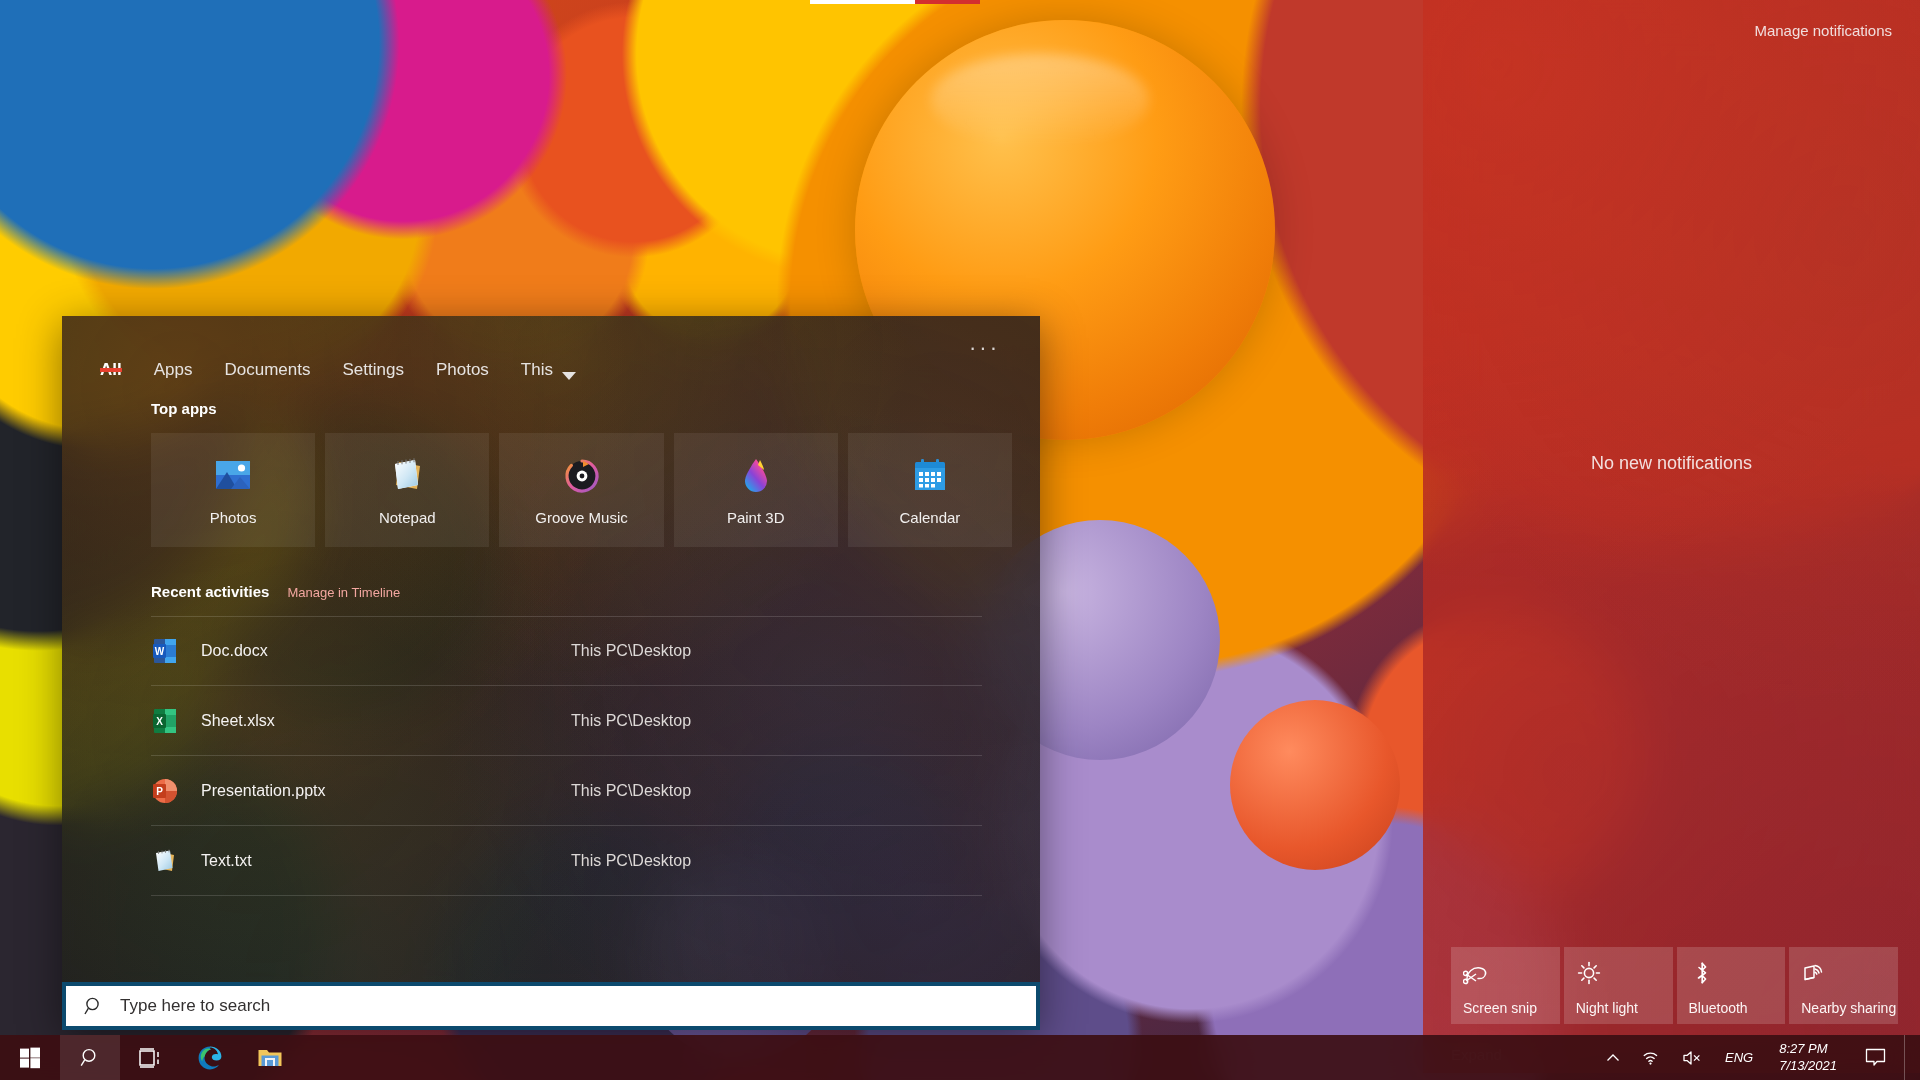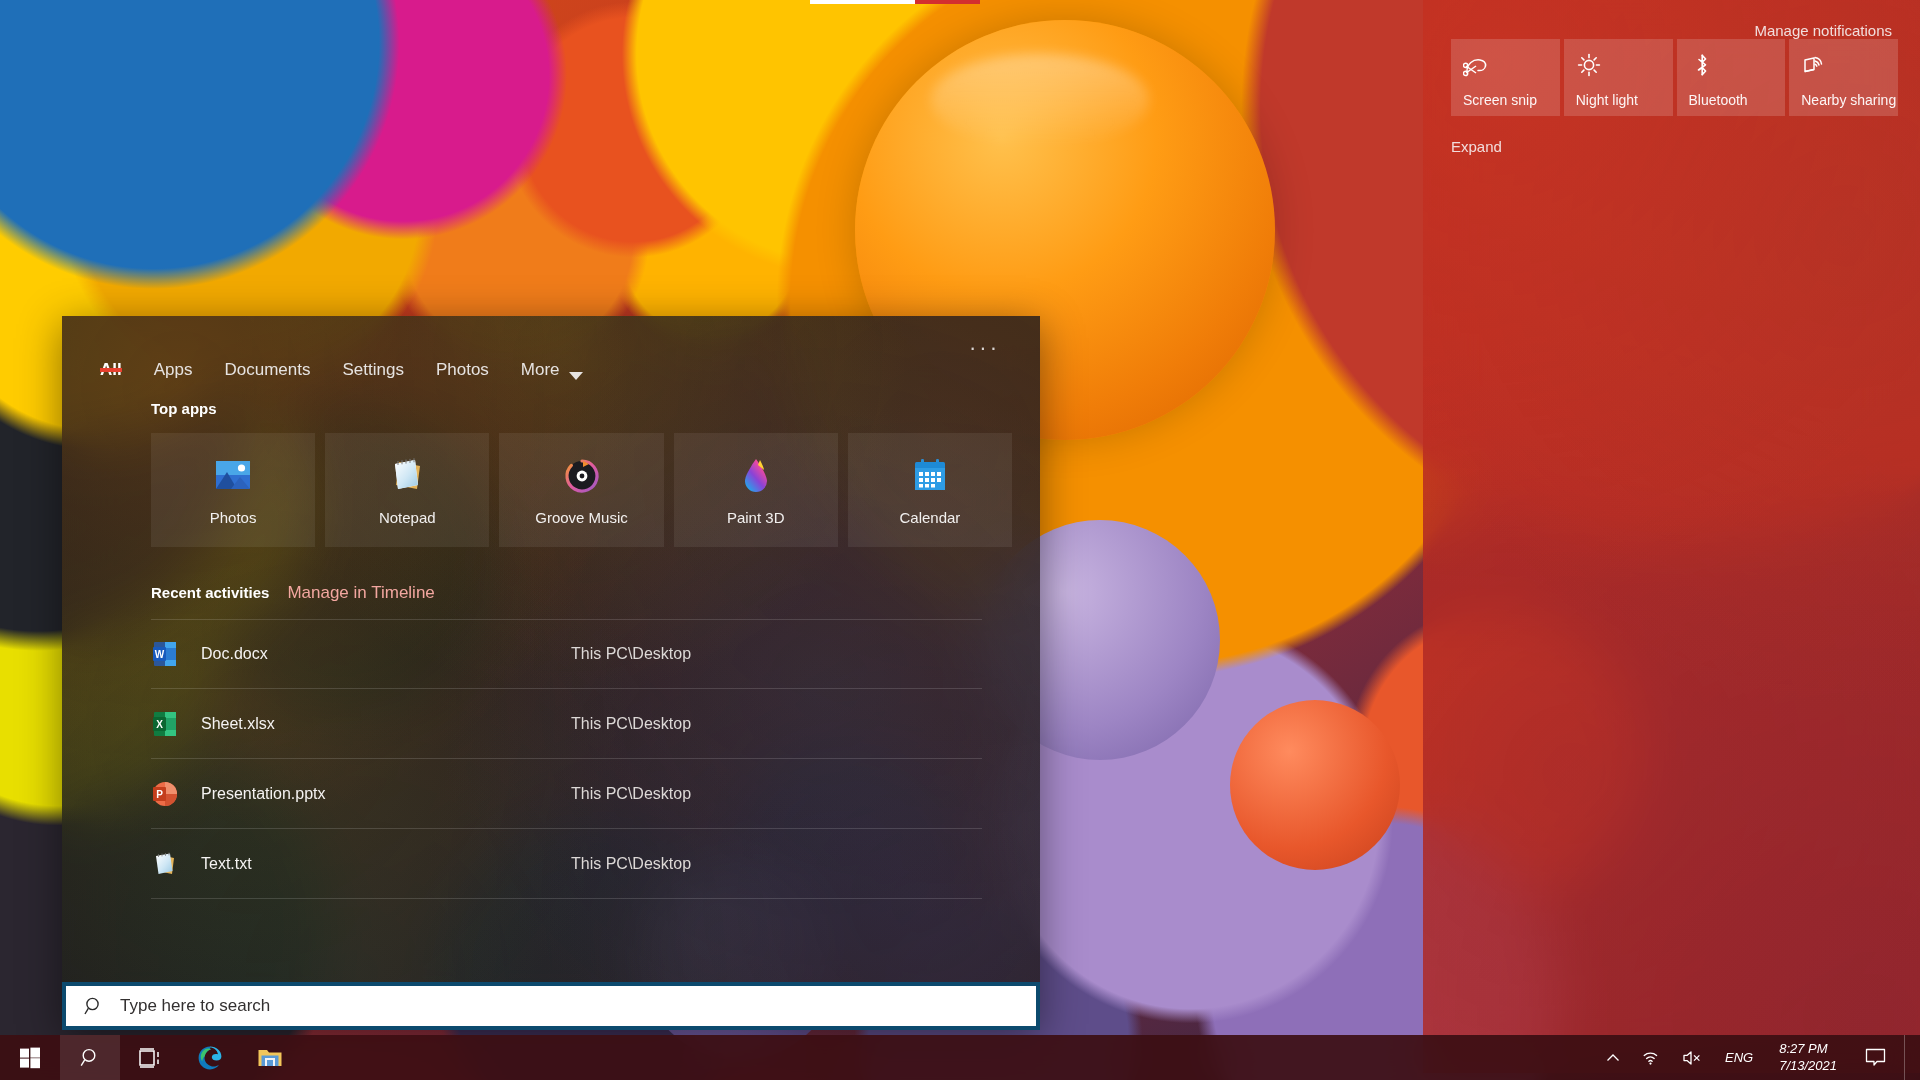--- a/index.html
+++ b/index.html
@@ -129,21 +129,21 @@
   }
 
   
   #panel-body { flex: 1 1 auto; padding: 0 28px; overflow: hidden; }
 
   .section-head {
     display: flex; align-items: baseline; gap: 18px;
     margin: 20px 0 16px 61px;
   }
   .section-title { font-size: 15px; font-weight: bold; color: #ffffff; }
-  .section-link { font-size: 17px; color: #f3a7a0; cursor: default; }
+  .section-link { font-size: 13px; color: #f3a7a0; cursor: default; }
 
   
   #top-apps-row { display: flex; gap: 10px; margin-left: 61px; }
   .app-tile {
     width: 176px; height: 114px;
     background: rgba(255,255,255,0.07);
     display: flex; flex-direction: column;
     align-items: center; justify-content: center;
     cursor: default;
   }
@@ -284,21 +284,21 @@
     <div class="tab">
       <span>Documents</span>
     </div>
     <div class="tab">
       <span>Settings</span>
     </div>
     <div class="tab">
       <span>Photos</span>
     </div>
     <div class="tab">
-      <span>More</span>
+      <span>This</span>
       <span class="caret"></span>
     </div>
     <div id="tab-spacer"></div>
     <div id="more-options">
       <span>···</span>
     </div>
   </div>
 
   <div id="panel-body">
 
@@ -476,20 +476,23 @@
     <line x1="4.3" y1="12.4" x2="1" y2="18" stroke="#2b2b2b" stroke-width="1.4"></line>
   </svg>
   <span class="sb-text">Type here to search</span>
 </div>
 
 <div id="action-center">
   <div id="manage-notifications">
     <span>Manage notifications</span>
   </div>
 
+  <div id="no-notifications">
+    <span>No new notifications</span>
+  </div>
 
   <div id="quick-actions">
 
     <div class="qa-tile">
       <svg class="qa-icon" viewBox="0 0 26 26">
         <path d="M4 19 C4 12 10 7 17 8 C21 8.6 23 11 22.5 14" fill="none" stroke="#fff" stroke-width="1.5" stroke-linecap="round"></path>
         <path d="M22.5 14 C22 17 19 19 15 18.5" fill="none" stroke="#fff" stroke-width="1.5" stroke-linecap="round"></path>
         <line x1="3" y1="14" x2="13" y2="21" stroke="#fff" stroke-width="1.5"></line>
         <line x1="3" y1="21" x2="13" y2="14" stroke="#fff" stroke-width="1.5"></line>
         <circle cx="2.6" cy="13.4" r="2.1" fill="none" stroke="#fff" stroke-width="1.4"></circle>

